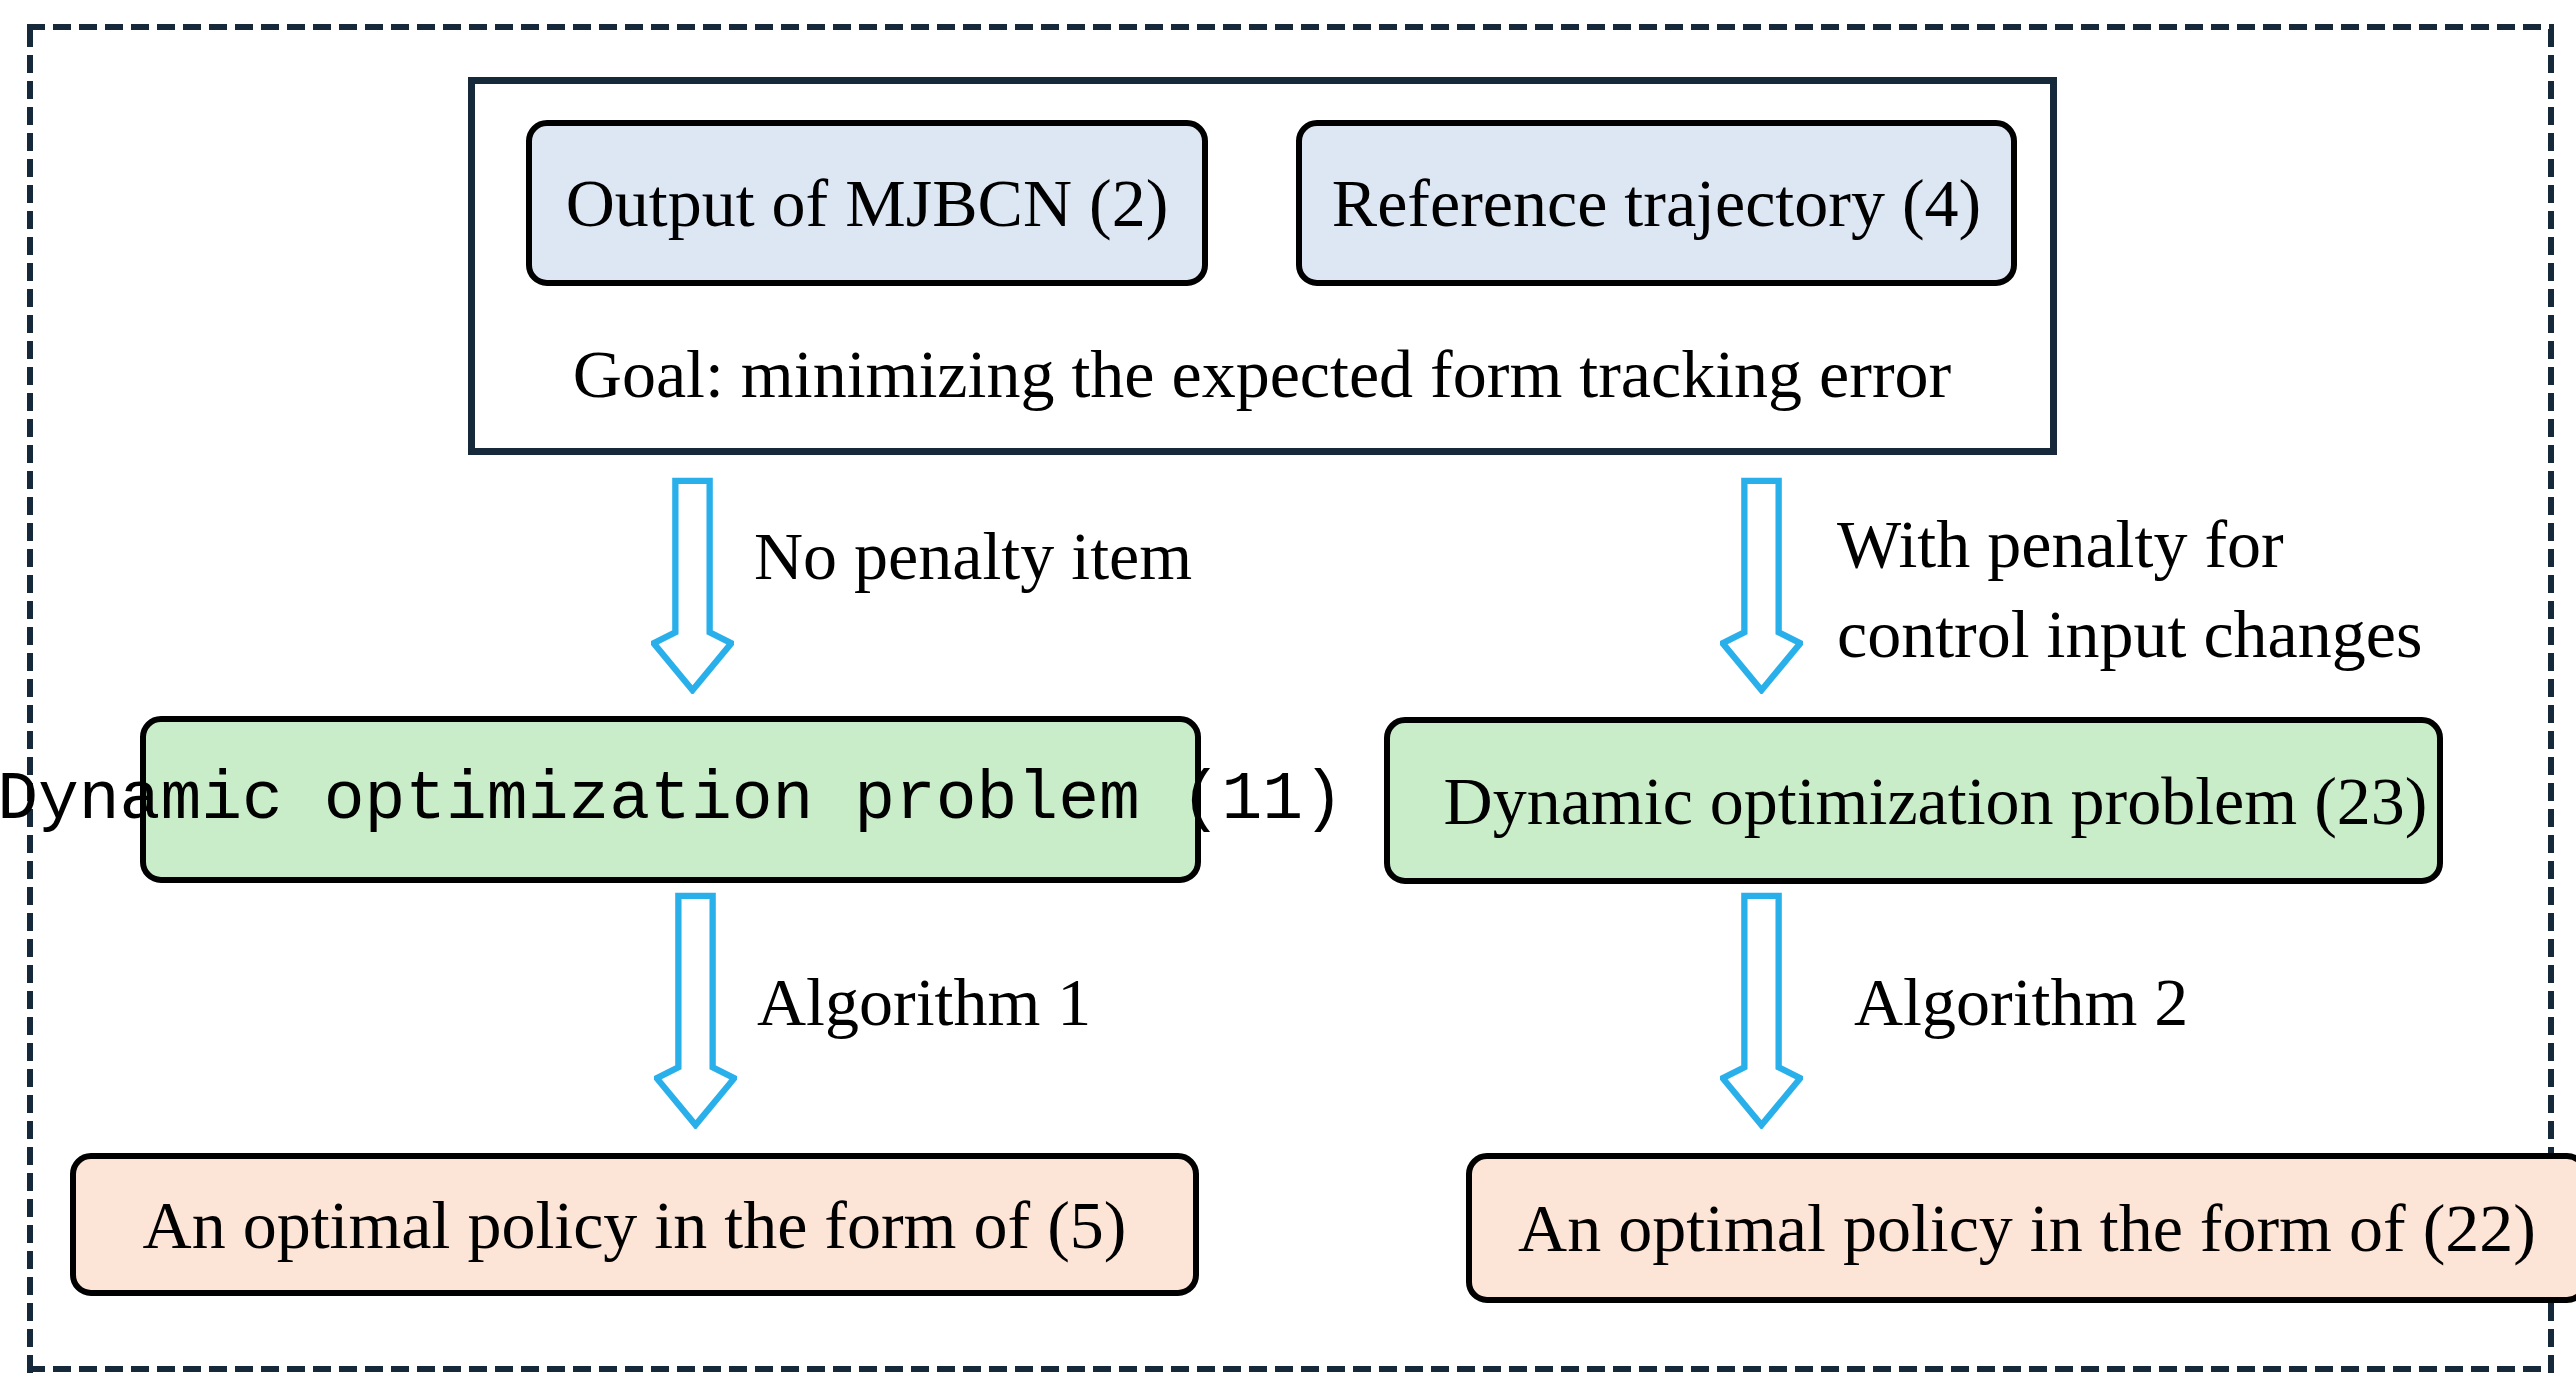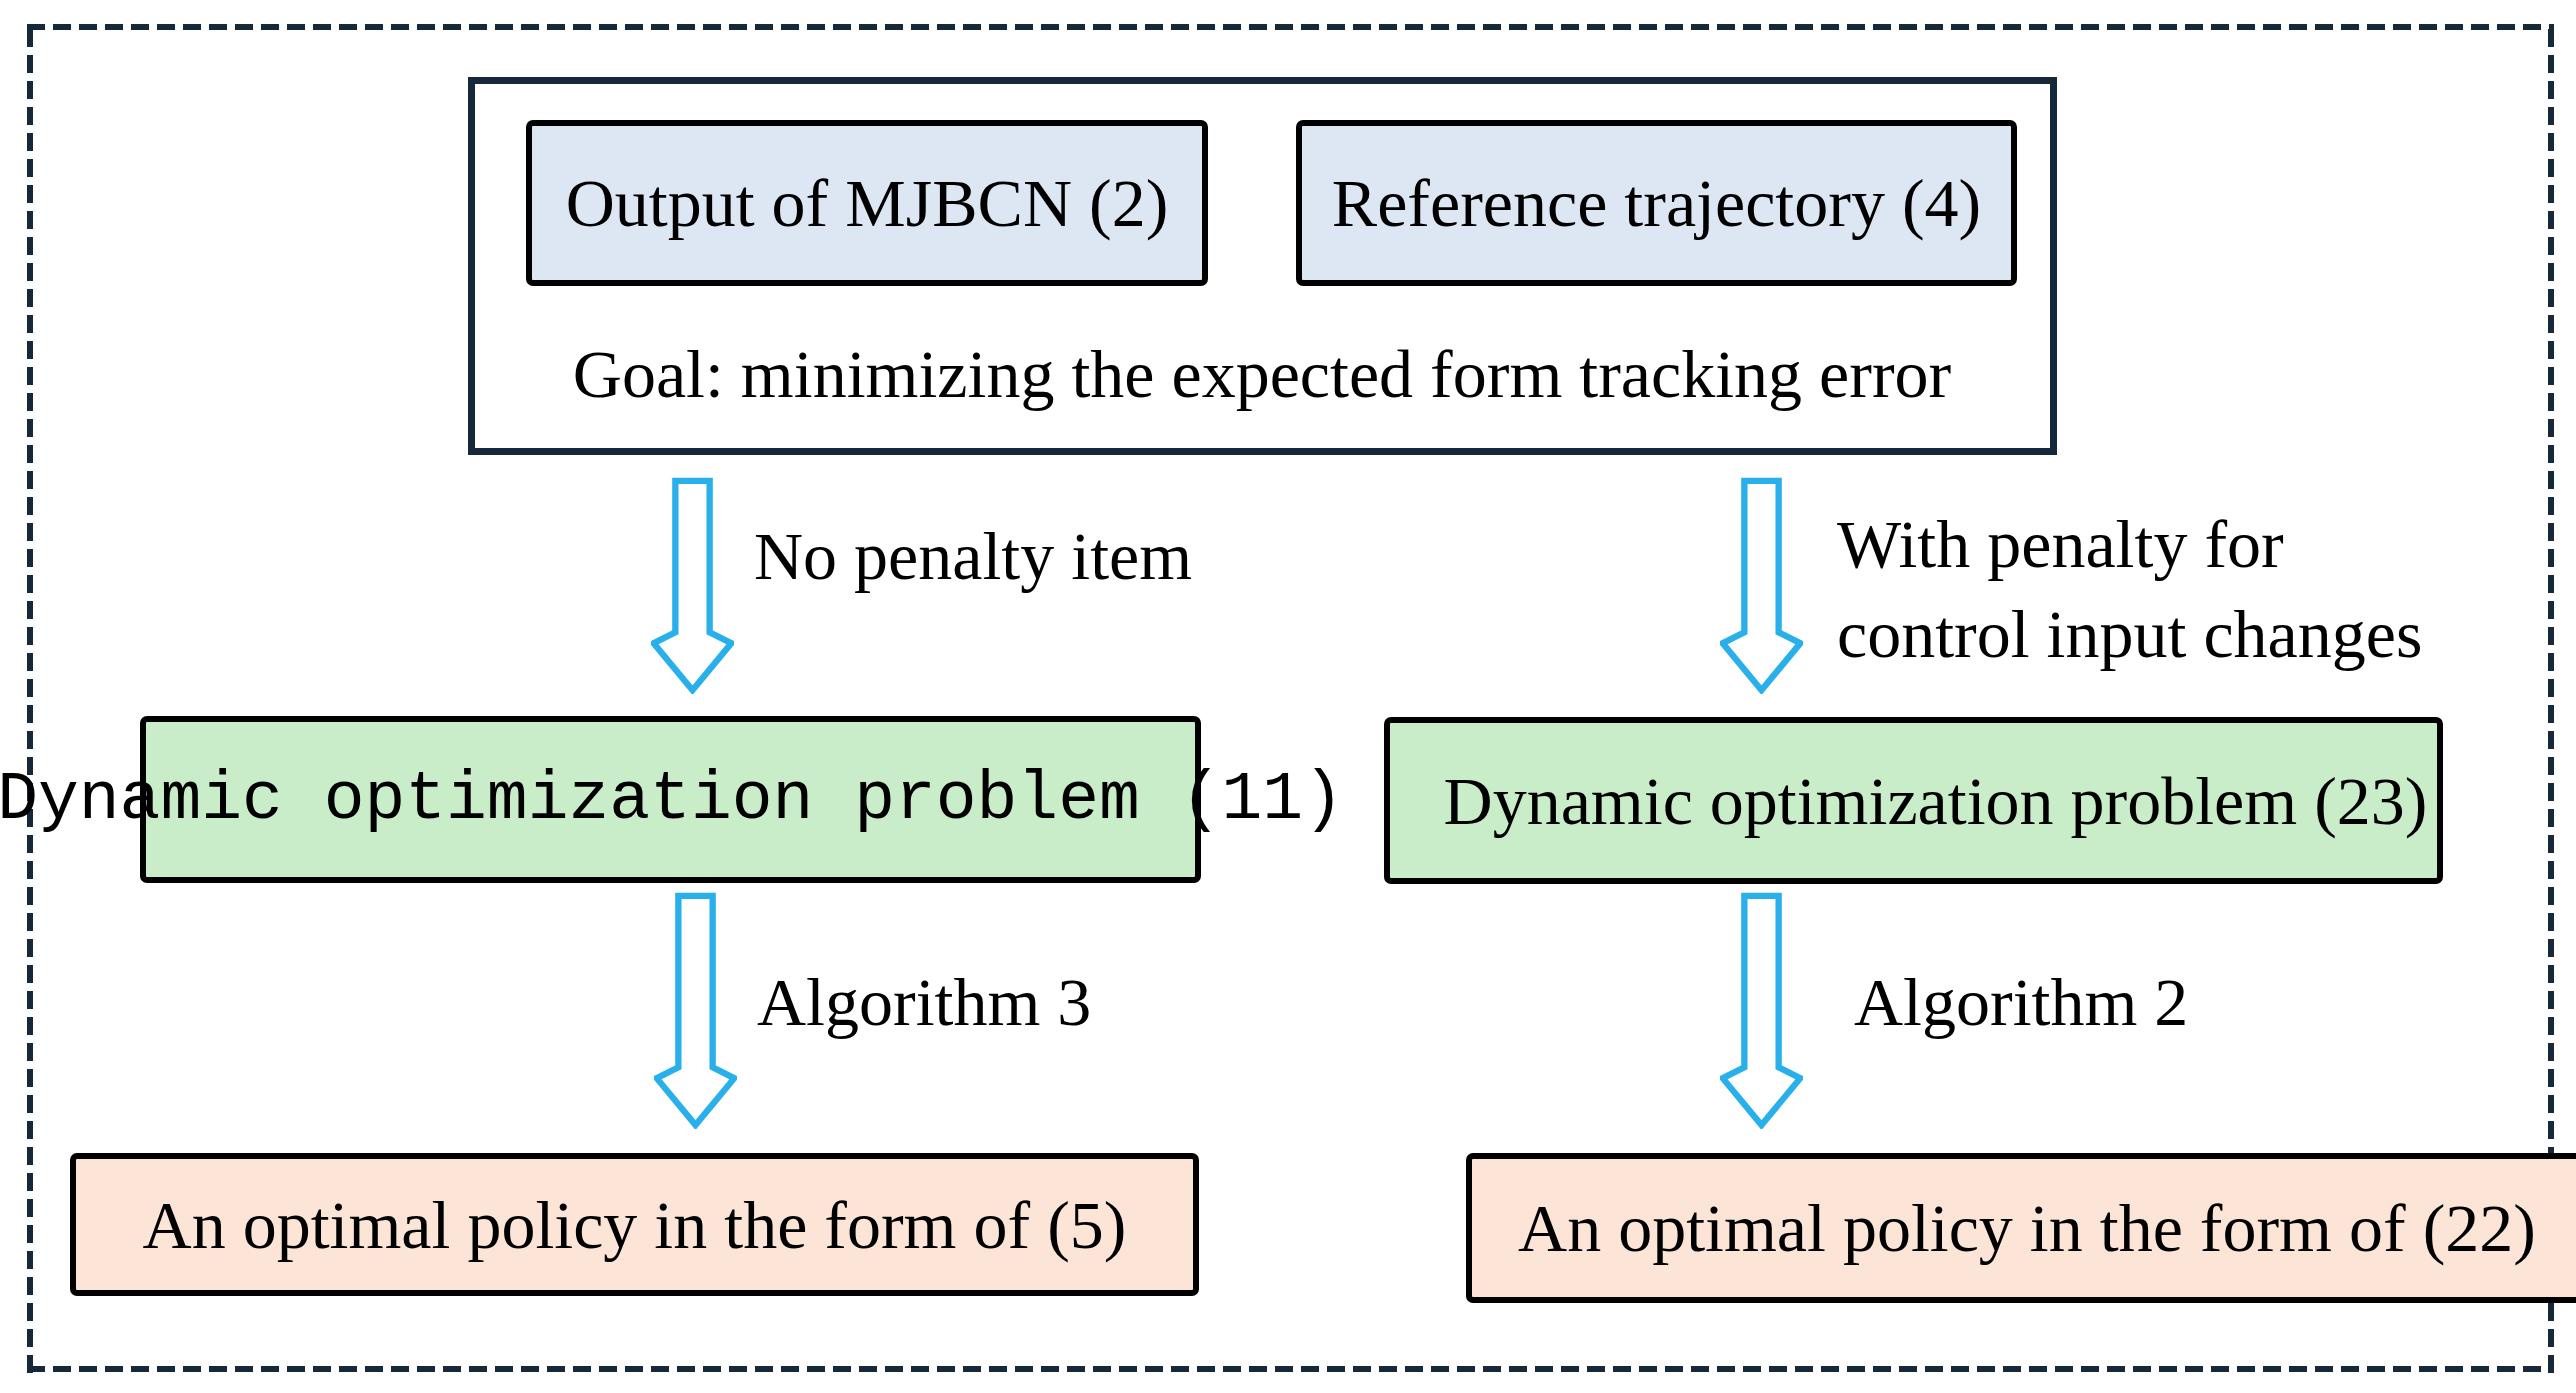--- a/index.html
+++ b/index.html
@@ -26,21 +26,21 @@
     position: absolute;
     left: 468px; top: 77px;
     width: 1589px; height: 378px;
     border: 7.2px solid var(--frame_border, #16293a);
     background: #fff;
     box-sizing: border-box;
   }
   .node {
     position: absolute;
     border: 6.3px solid var(--box_border, #000);
-    border-radius: 7px;
+    border-radius: 21px;
     box-sizing: border-box;
     display: flex;
     align-items: center;
     justify-content: center;
     font-size: 68px;
     white-space: nowrap;
     line-height: 1;
   }
   .input-box  { background: var(--input_box_fill, #dce7f3); }
   .problem-box{ background: var(--problem_box_fill, #c9edc8); }
@@ -112,21 +112,21 @@
     <span style="display:block">With penalty for</span>
     <span style="display:block">control input changes</span>
   </div>
 
   <div class="node problem-box left">Dynamic optimization problem (11)</div>
   <div class="node problem-box right">Dynamic optimization problem (23)</div>
 
   <svg class="flow-arrow arrow-a2" viewBox="0 0 92 262">
     <polygon points="27,4 65,4 65,194 89,206 46,258 3,206 27,194"></polygon>
   </svg>
-  <div class="edge-label label-algorithm-1">Algorithm 3</div>
+  <div class="edge-label label-algorithm-1">Algorithm 1</div>
 
   <svg class="flow-arrow arrow-b2" viewBox="0 0 92 262">
     <polygon points="27,4 65,4 65,194 89,206 46,258 3,206 27,194"></polygon>
   </svg>
   <div class="edge-label label-algorithm-2">Algorithm 2</div>
 
   <div class="node result-box left">An optimal policy in the form of (5)</div>
   <div class="node result-box right">An optimal policy in the form of (22)</div>
 
 </div>

